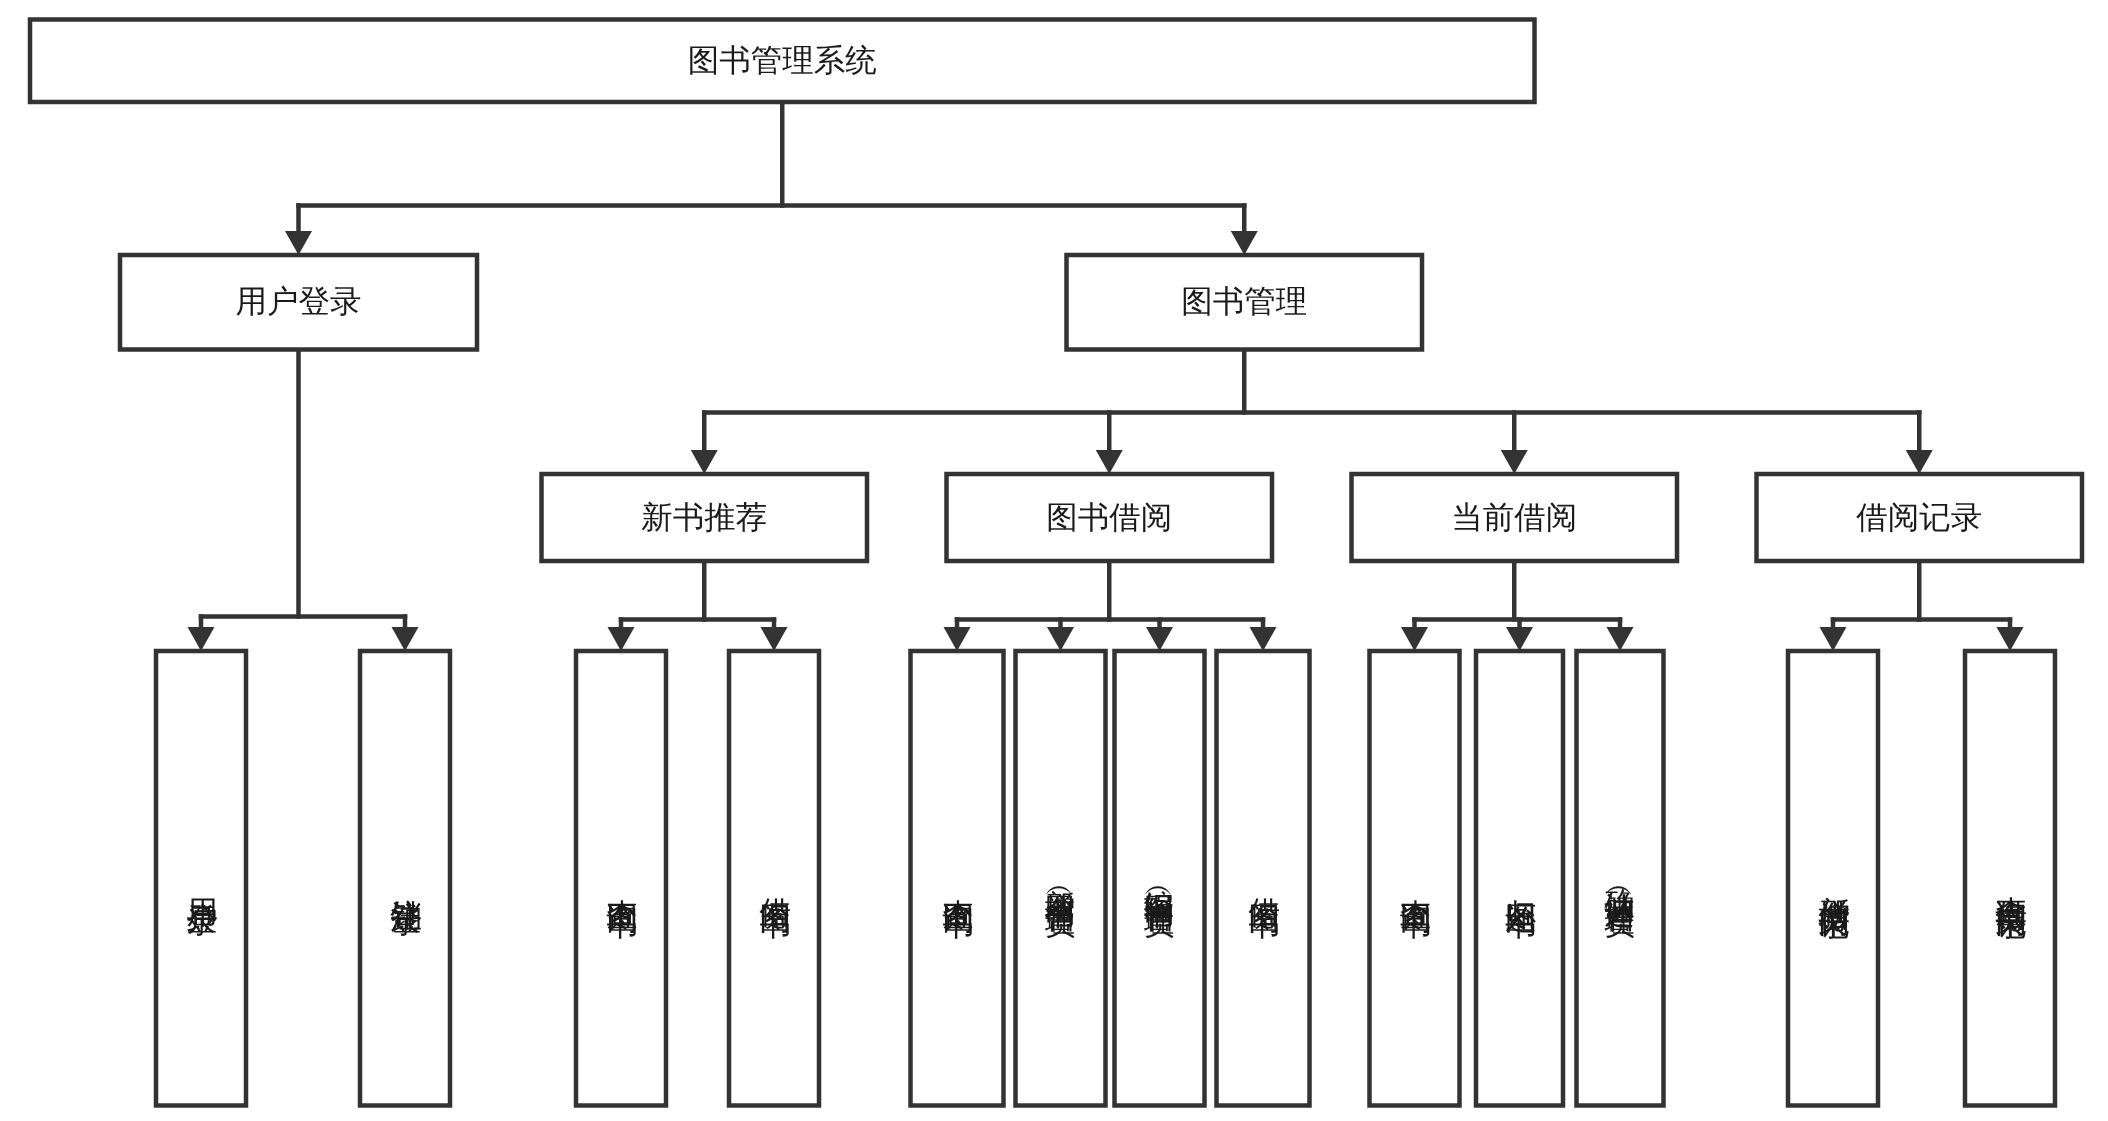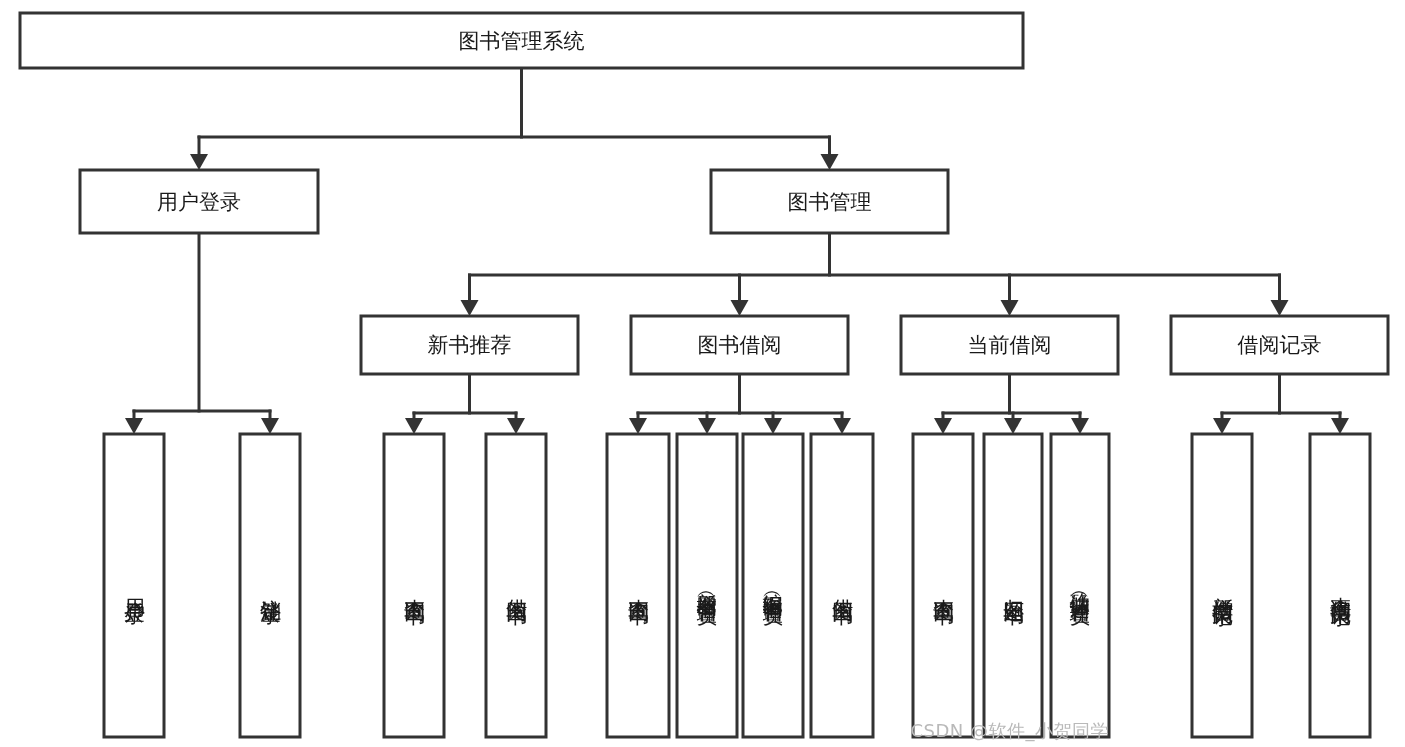--- a/index.html
+++ b/index.html
@@ -224,14 +224,13 @@
       <div class="node-label-v" style="left: 677px; top: 434px; width: 60px; height: 303px; font-size: 20px;">新增图书（管理员）</div>
       <div class="node-label-v" style="left: 743px; top: 434px; width: 60px; height: 303px; font-size: 20px;">编辑图书（管理员）</div>
       <div class="node-label-v" style="left: 811px; top: 434px; width: 62px; height: 303px;">借阅图书</div>
       <div class="node-label-v" style="left: 913px; top: 434px; width: 60px; height: 303px;">查询图书</div>
       <div class="node-label-v" style="left: 984px; top: 434px; width: 58px; height: 303px;">归还图书</div>
       <div class="node-label-v" style="left: 1051px; top: 434px; width: 58px; height: 303px; font-size: 20px;">确认归还（管理员）</div>
       <div class="node-label-v" style="left: 1192px; top: 434px; width: 60px; height: 303px;">新增借阅记录</div>
       <div class="node-label-v" style="left: 1310px; top: 434px; width: 60px; height: 303px;">查询借阅记录</div>
     </div>
 
-  <div class="watermark">CSDN @软件_小贺同学</div>
 </div>
 
 </body></html>

